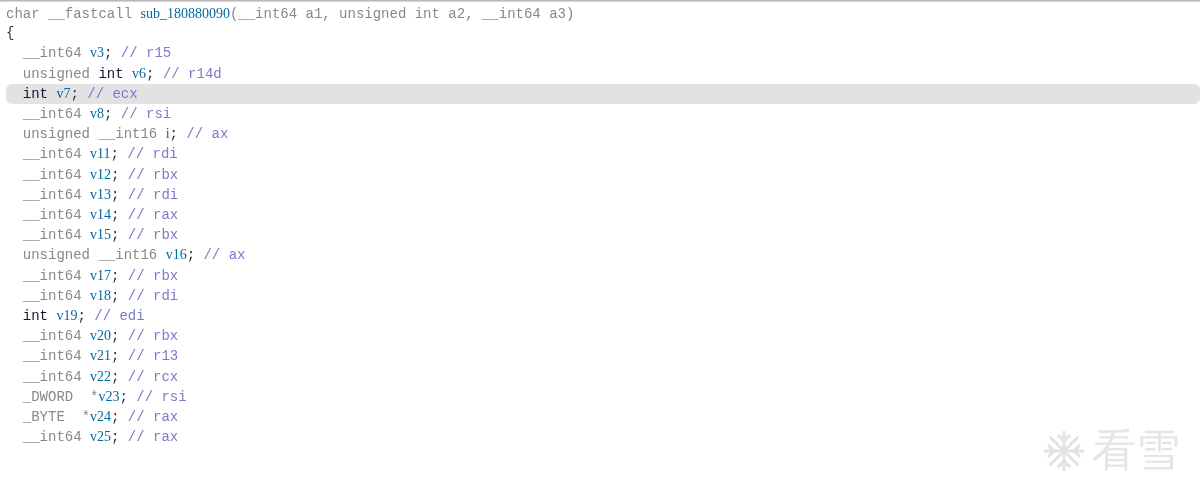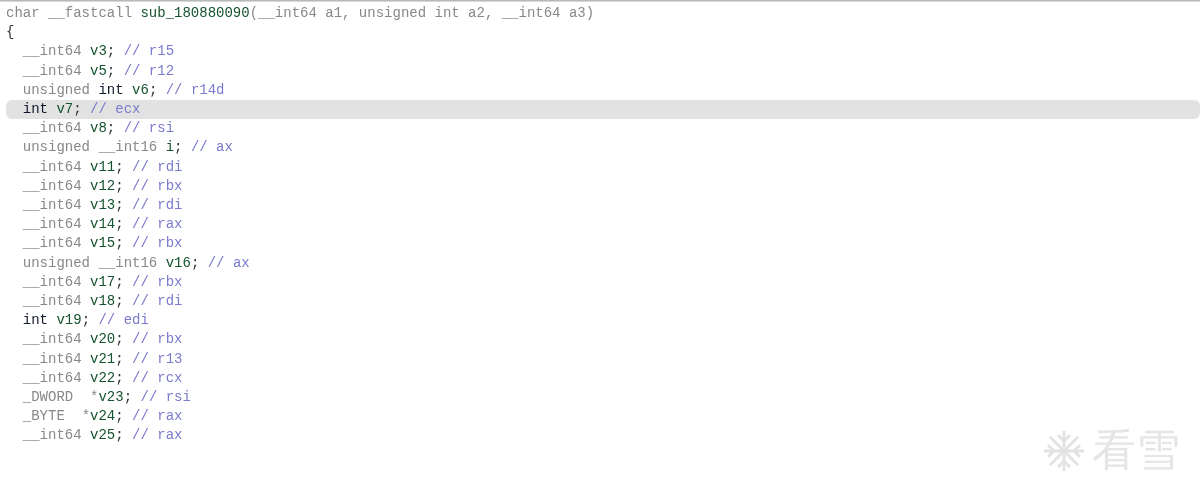--- a/index.html
+++ b/index.html
@@ -28,21 +28,21 @@
   .line {
     white-space: pre;
     color: #333333;
   }
   .line.highlighted {
     background: #e2e2e2;
     border-radius: 6px;
   }
   .kw-type { color: #888888; }
   .kw-reserved { color: #0f172a; }
-  .token-ident { color: #14532d; }
+  .token-ident { color: #0369a1; font-family: Liberation Serif, serif; }
   .token-punct { color: #333333; }
   .token-comment { color: #7b7bcc; }
   .watermark {
     position: absolute;
     right: 20px;
     bottom: 20px;
     font-size: 44px;
     color: rgba(180,180,180,0.35);
     font-family: "Microsoft YaHei", sans-serif;
     display: flex;
@@ -60,21 +60,20 @@
 <div class="top-border"></div>
 
 <div class="code-area">
 
   <div class="line"><span class="kw-type">char</span> <span class="kw-type">__fastcall</span> <span class="token-ident">sub_180880090</span><span class="kw-type">(__int64 a1, unsigned int a2, __int64 a3)</span></div>
 
   <div class="line"><span class="token-punct">{</span></div>
 
   <div id="decls">
       <div class="line">  <span class="kw-type">__int64</span> <span class="token-ident">v3</span><span class="token-punct">;</span> <span class="token-comment">// r15</span></div>
-      <div class="line">  <span class="kw-type">__int64</span> <span class="token-ident">v5</span><span class="token-punct">;</span> <span class="token-comment">// r12</span></div>
       <div class="line">  <span class="kw-type">unsigned</span> <span class="kw-reserved">int</span> <span class="token-ident">v6</span><span class="token-punct">;</span> <span class="token-comment">// r14d</span></div>
       <div class="line highlighted">  <span class="kw-reserved">int</span> <span class="token-ident">v7</span><span class="token-punct">;</span> <span class="token-comment">// ecx</span></div>
       <div class="line">  <span class="kw-type">__int64</span> <span class="token-ident">v8</span><span class="token-punct">;</span> <span class="token-comment">// rsi</span></div>
       <div class="line">  <span class="kw-type">unsigned</span> <span class="kw-type">__int16</span> <span class="token-ident">i</span><span class="token-punct">;</span> <span class="token-comment">// ax</span></div>
       <div class="line">  <span class="kw-type">__int64</span> <span class="token-ident">v11</span><span class="token-punct">;</span> <span class="token-comment">// rdi</span></div>
       <div class="line">  <span class="kw-type">__int64</span> <span class="token-ident">v12</span><span class="token-punct">;</span> <span class="token-comment">// rbx</span></div>
       <div class="line">  <span class="kw-type">__int64</span> <span class="token-ident">v13</span><span class="token-punct">;</span> <span class="token-comment">// rdi</span></div>
       <div class="line">  <span class="kw-type">__int64</span> <span class="token-ident">v14</span><span class="token-punct">;</span> <span class="token-comment">// rax</span></div>
       <div class="line">  <span class="kw-type">__int64</span> <span class="token-ident">v15</span><span class="token-punct">;</span> <span class="token-comment">// rbx</span></div>
       <div class="line">  <span class="kw-type">unsigned</span> <span class="kw-type">__int16</span> <span class="token-ident">v16</span><span class="token-punct">;</span> <span class="token-comment">// ax</span></div>

